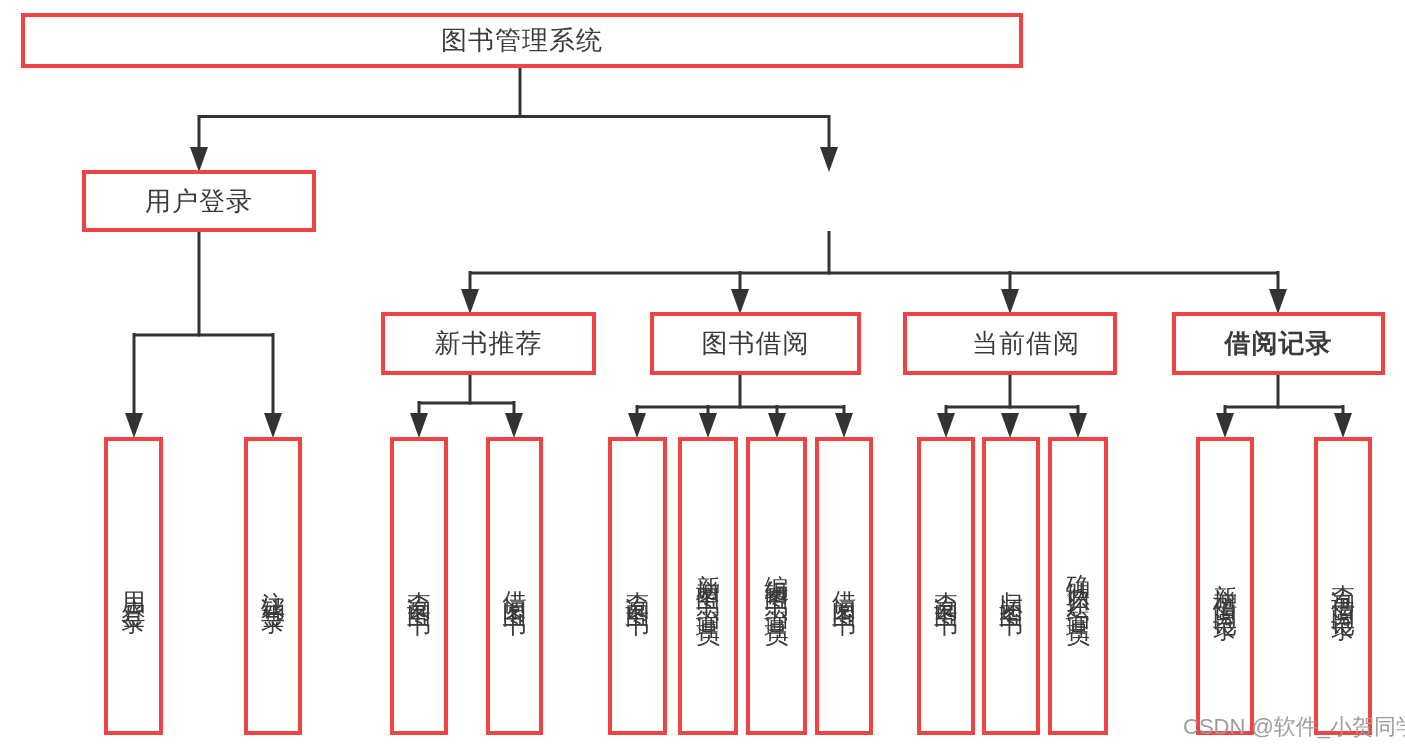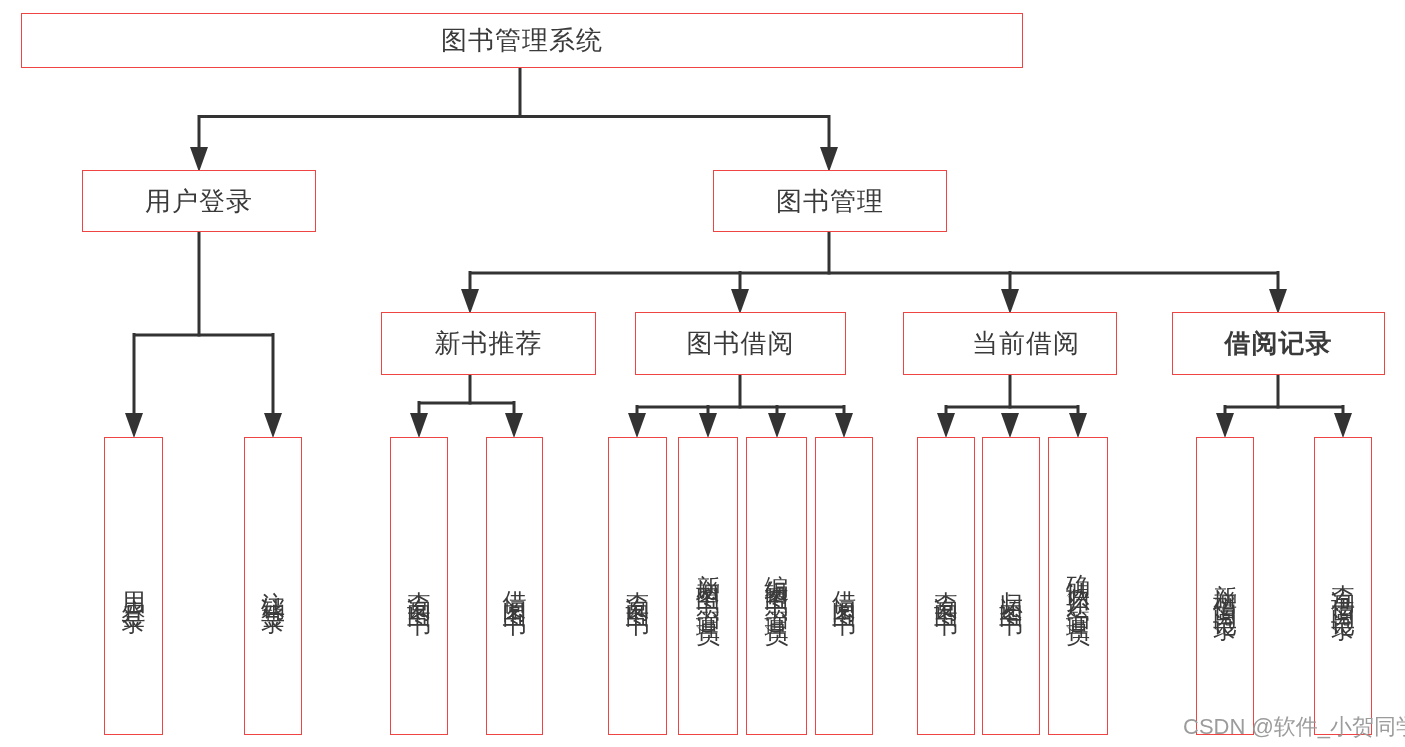--- a/index.html
+++ b/index.html
@@ -19,21 +19,21 @@
     position: absolute;
     left: 0;
     top: 0;
     width: 1405px;
     height: 747px;
   }
   .box {
     position: absolute;
     box-sizing: border-box;
     background: #ffffff;
-    border: 1px solid #ef4444;
+    border: 4px solid #ef4444;
     display: flex;
     align-items: center;
     justify-content: center;
     color: #3a3a3a;
   }
   .hbox {
     font-size: 26px;
     letter-spacing: 1px;
   }
   .leaf {
@@ -131,24 +131,23 @@
       <polygon points="1069,413 1087,413 1078,438"></polygon>
 
       <polygon points="1216,413 1234,413 1225,438"></polygon>
       <polygon points="1334,413 1352,413 1343,438"></polygon>
     </g>
   </svg>
 
   <div class="box hbox" style="left:21px; top:13px; width:1002px; height:55px;">图书管理系统</div>
 
   <div class="box hbox" style="left:82px; top:170px; width:234px; height:62px;">用户登录</div>
-  <div class="box hbox" style="left:713px; top:170px; width:234px; height:62px;">图书管理</div>
 
   <div class="box hbox" style="left:381px; top:312px; width:215px; height:63px;">新书推荐</div>
-  <div class="box hbox" style="left:635px; top:312px; width:211px; height:63px;">图书借阅</div>
+  <div class="box hbox" style="left:650px; top:312px; width:211px; height:63px;">图书借阅</div>
   <div class="box hbox" style="left:903px; top:312px; width:214px; height:63px;padding-left:32px;">当前借阅</div>
   <div class="box hbox" style="left:1172px; top:312px; width:213px; height:63px;font-weight:bold;">借阅记录</div>
 
   <div class="box leaf" style="left:104px; width:59px;">
     <span class="vtext">用户登录</span>
   </div>
   <div class="box leaf" style="left:244px; width:58px;">
     <span class="vtext">注销登录</span>
   </div>
   <div class="box leaf" style="left:390px; width:58px;">

